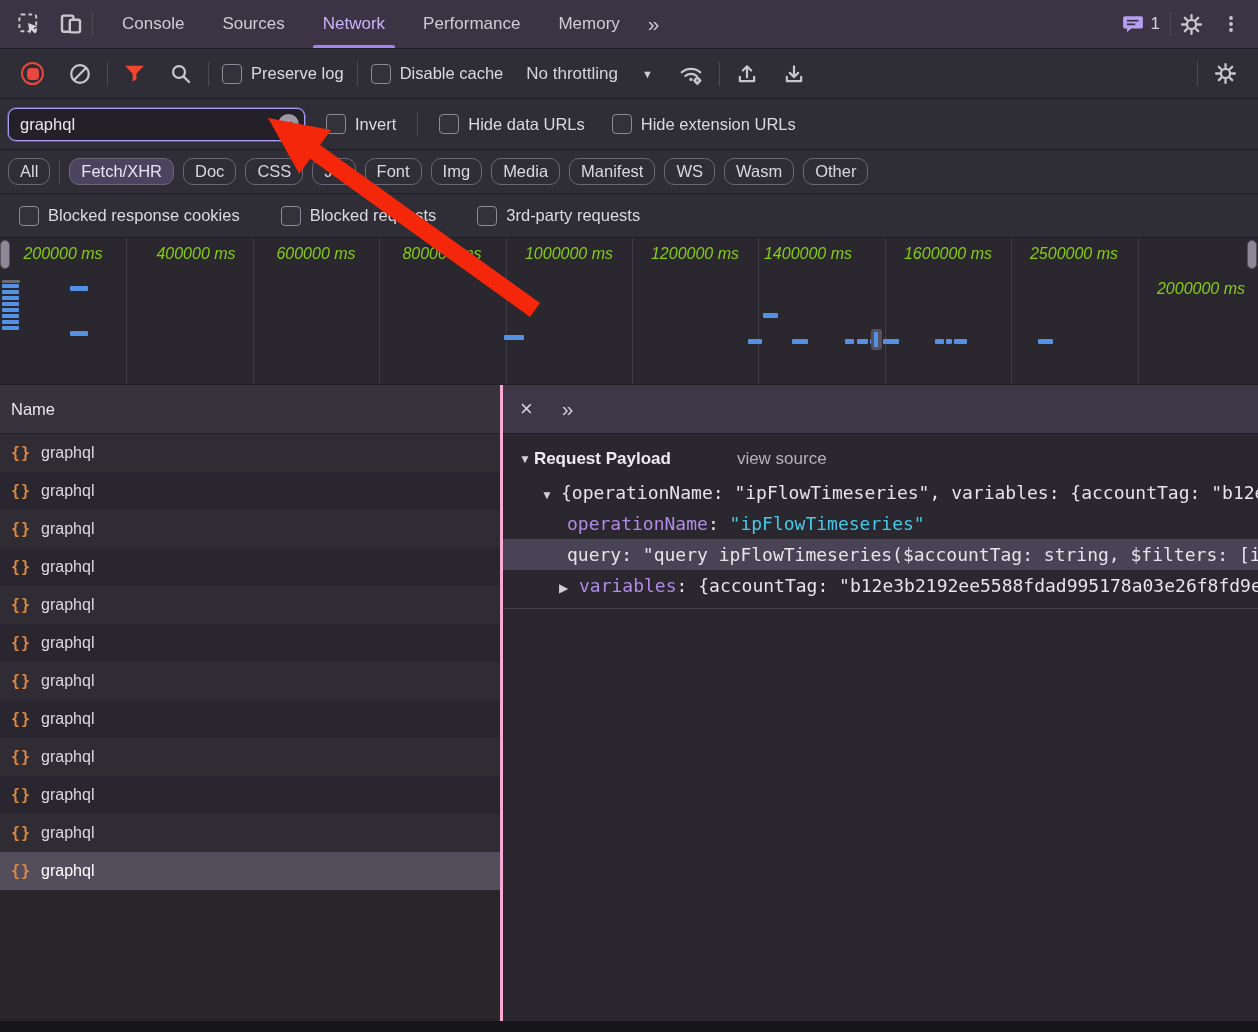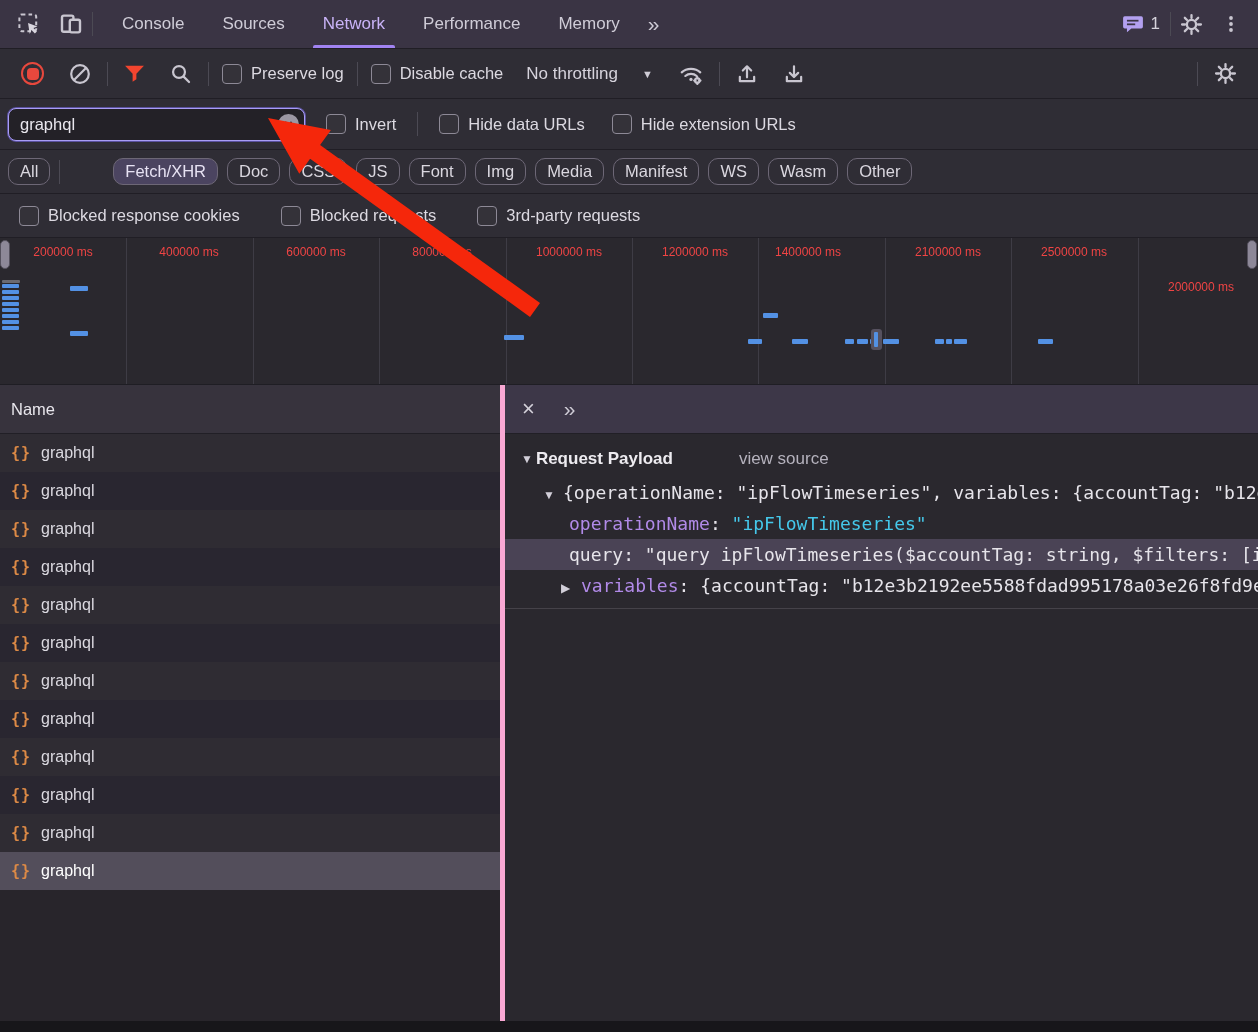--- a/index.html
+++ b/index.html
@@ -32,36 +32,36 @@
   .finput{position:relative;width:297px;height:33px;flex:0 0 auto;}
   .finput input{width:100%;height:100%;box-sizing:border-box;background:#232127;border:1px solid #a99df5;box-shadow:0 0 0 1px #5a519e;
     border-radius:8px;color:#e9e7ee;font-size:16.5px;padding:0 34px 0 11px;outline:none;font-family:"Liberation Sans",sans-serif;}
   .fclear{position:absolute;right:6px;top:6px;width:21px;height:21px;border-radius:50%;background:#9b97a3;color:#2d2b33;
     display:flex;align-items:center;justify-content:center;font-size:15px;font-weight:bold;cursor:pointer;}
 
   
   .chiprow{height:43px;background:#2f2d35;border-bottom:1px solid #201e25;display:flex;align-items:center;padding:0 8px;gap:9px;}
   .chip{background:transparent;border:1.5px solid #6d6776;border-radius:10px;padding:3px 11px;font-size:16.5px;color:#dad7df;
     font-family:"Liberation Sans",sans-serif;cursor:pointer;white-space:nowrap;}
-  .chip.on{background:#4b4460;color:#e7e2f3;margin-left:44px;}
+  .chip.on{background:#4b4460;color:#e7e2f3;}
 
   
   .blockrow{height:43px;background:#2f2d35;border-bottom:1px solid #201e25;display:flex;align-items:center;padding:0 13px;gap:29px;}
 
   
   .timeline{position:relative;height:146px;background:#2a282e;border-bottom:1px solid #1f1e24;overflow:hidden;cursor:pointer;}
   .gridline{position:absolute;top:0;bottom:0;width:1px;background:#3e3c45;}
-  .tlabel{position:absolute;top:7px;transform:translateX(-50%);font-size:12px;color:#ef4444;white-space:nowrap;}
+  .tlabel{position:absolute;top:7px;transform:translateX(-50%);font-size:16px;color:#84cc16;white-space:nowrap;font-style:italic;}
   .tbar{position:absolute;background:#5391e4;border-radius:1px;}
   .tmarker{position:absolute;background:#56515f;border-radius:3px;}
   .handle{position:absolute;width:8px;height:27px;border-radius:5px;background:#8d8898;border:1px solid #55515e;top:2px;}
 
   
   .split{display:flex;height:647px;}
-  .requests{width:500px;flex:0 0 500px;background:#28252b;border-right:5px solid #f9a8d4;display:flex;flex-direction:column;}
+  .requests{width:500px;flex:0 0 500px;background:#28252b;border-right:3px solid #f9a8d4;display:flex;flex-direction:column;}
   .nhead{height:49px;box-sizing:border-box;background:#37333d;border-bottom:1px solid #211f26;display:flex;align-items:center;
     padding:0 11px;font-size:16.5px;color:#e8e6ec;}
   .rowsc{flex:1;overflow:hidden;}
   .rrow{height:38px;display:flex;align-items:center;gap:10px;padding:0 11px;font-size:16px;color:#dbd9e0;background:#2f2c33;cursor:pointer;}
   .rrow.odd{background:#292630;}
   .rrow.sel{background:#534e5b;color:#ffffff;}
   .jicon{font-family:"DejaVu Sans Mono",monospace;font-weight:bold;font-size:15px;color:#dd8a46;letter-spacing:1px;}
 
   .details{flex:1;min-width:0;background:#2a282e;display:flex;flex-direction:column;}
   .dtabs{height:49px;box-sizing:border-box;background:#3d3748;border-bottom:1px solid #211f26;display:flex;align-items:center;}
@@ -268,27 +268,27 @@
   <div class="gridline" style="left: 126px;"></div>
       <div class="gridline" style="left: 253px;"></div>
       <div class="gridline" style="left: 379px;"></div>
       <div class="gridline" style="left: 506px;"></div>
       <div class="gridline" style="left: 632px;"></div>
       <div class="gridline" style="left: 758px;"></div>
       <div class="gridline" style="left: 885px;"></div>
       <div class="gridline" style="left: 1011px;"></div>
       <div class="gridline" style="left: 1138px;"></div>
       <div class="tlabel" style="left: 63px;">200000 ms</div>
-      <div class="tlabel" style="left: 189px;">400000 ms</div>
+      <div class="tlabel" style="left: 196px;">400000 ms</div>
       <div class="tlabel" style="left: 316px;">600000 ms</div>
       <div class="tlabel" style="left: 442px;">800000 ms</div>
       <div class="tlabel" style="left: 569px;">1000000 ms</div>
       <div class="tlabel" style="left: 695px;">1200000 ms</div>
       <div class="tlabel" style="left: 808px;">1400000 ms</div>
-      <div class="tlabel" style="left: 948px;">2100000 ms</div>
+      <div class="tlabel" style="left: 948px;">1600000 ms</div>
       <div class="tlabel" style="left: 1074px;">2500000 ms</div>
       <div class="tlabel" style="left: 1201px; margin-top: 35px;">2000000 ms</div>
       <div class="tbar" style="left: 2px; top: 42px; width: 18px; height: 3px; background: rgb(107, 106, 113);"></div>
       <div class="tbar" style="left: 2px; top: 46px; width: 17px; height: 4px;"></div>
       <div class="tbar" style="left: 2px; top: 52px; width: 17px; height: 4px;"></div>
       <div class="tbar" style="left: 2px; top: 58px; width: 17px; height: 4px;"></div>
       <div class="tbar" style="left: 2px; top: 64px; width: 17px; height: 4px;"></div>
       <div class="tbar" style="left: 2px; top: 70px; width: 17px; height: 4px;"></div>
       <div class="tbar" style="left: 2px; top: 76px; width: 17px; height: 4px;"></div>
       <div class="tbar" style="left: 2px; top: 82px; width: 17px; height: 4px;"></div>

